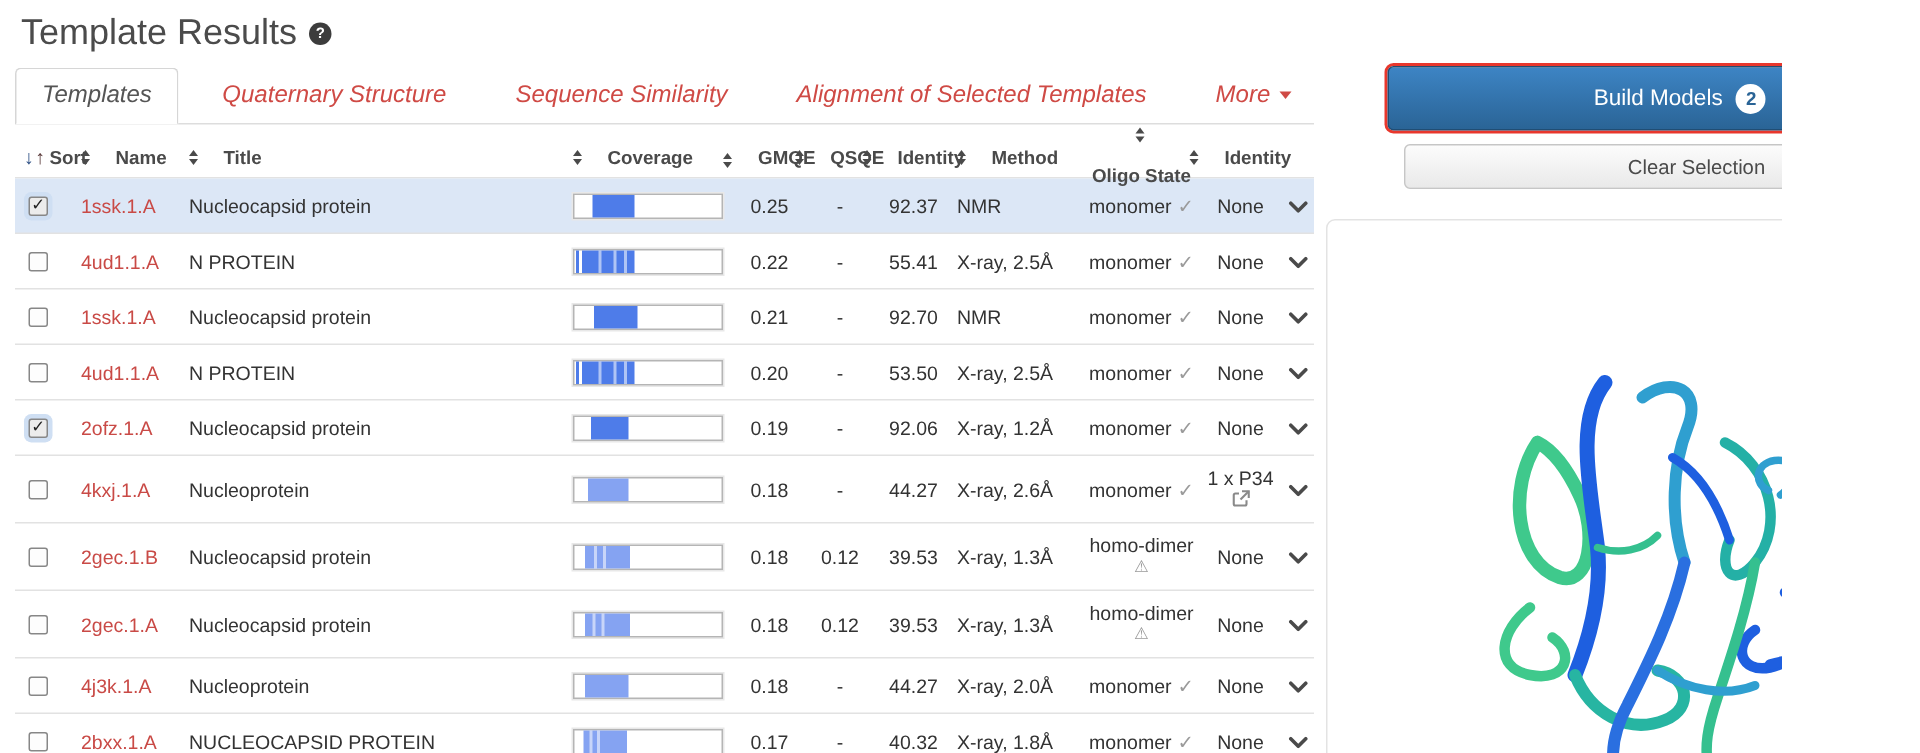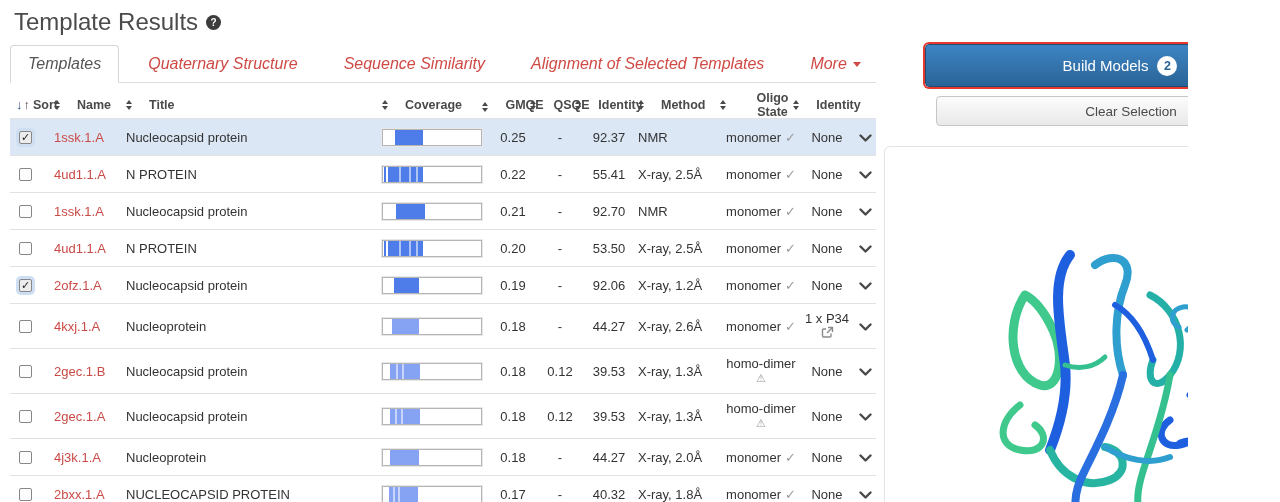--- a/index.html
+++ b/index.html
@@ -25,21 +25,21 @@
            border-left:4px solid transparent; border-right:4px solid transparent;
            border-top:5px solid #cf4a45; }
 
   
   .hrow { display:flex; align-items:center; height:28px; margin-top:8px;
           border-bottom:1px solid #e2e2e2; font-weight:bold; color:#4a4a4a; font-size:12.5px; }
   .hc { display:flex; align-items:center; gap:15px; }
   .c  { flex:0 0 auto; }
   .c-sort{width:44px;} .c-name{width:68px;} .c-title{width:254px;}
   .c-cov{width:112px;} .c-gmqe{width:50px;align-items:flex-end;} .c-qsqe{width:44px;} .c-id{width:54px;}
-  .c-meth{width:84px;} .c-oligo{width:82px;} .c-lig{width:50px;} .c-chev{width:26px;}
+  .c-meth{width:84px;} .c-oligo{width:82px;flex-direction:column;} .c-lig{width:50px;} .c-chev{width:26px;}
   .hc.c-gmqe,.hc.c-qsqe,.hc.c-id,.hc.c-oligo,.hc.c-lig { justify-content:center; }
   .hc.c-cov { padding-left:6px; } .hc.c-meth{ padding-left:2px; } .hc.c-sort{ padding-left:6px; gap:1px;}
   .si { display:inline-flex; flex-direction:column; align-items:center; margin-right:2px; }
   .si i { display:block; width:0; height:0; border-left:3.5px solid transparent; border-right:3.5px solid transparent; }
   .si .tu { border-bottom:4px solid #4a4a4a; margin-bottom:2px; }
   .si .td { border-top:4px solid #4a4a4a; }
   .sa1 { color:#2d4f84; font-weight:bold; font-size:13px; }
   .sa2 { color:#5a3a3a; font-weight:bold; font-size:13px; margin-right:2px; }
 
   .trow { display:flex; align-items:center; height:37px; border-bottom:1px solid #e2e2e2;

